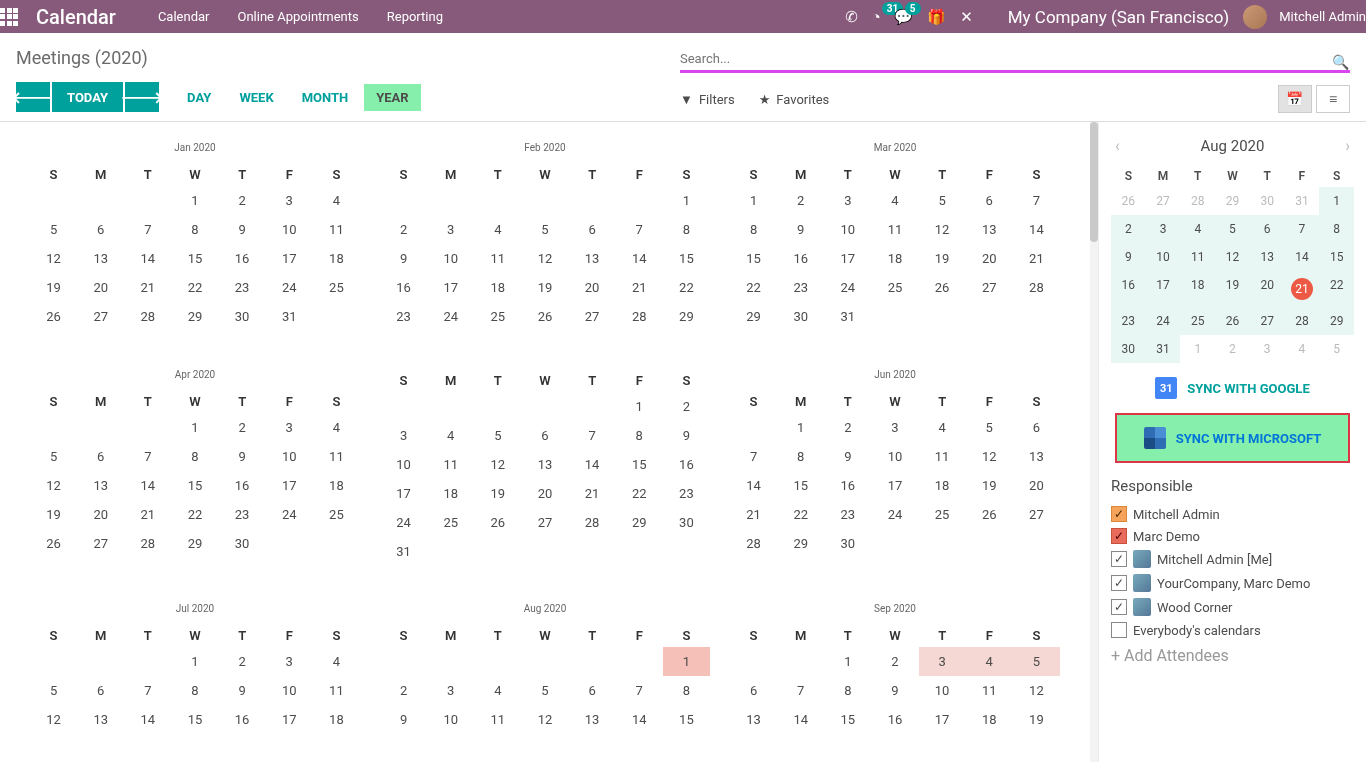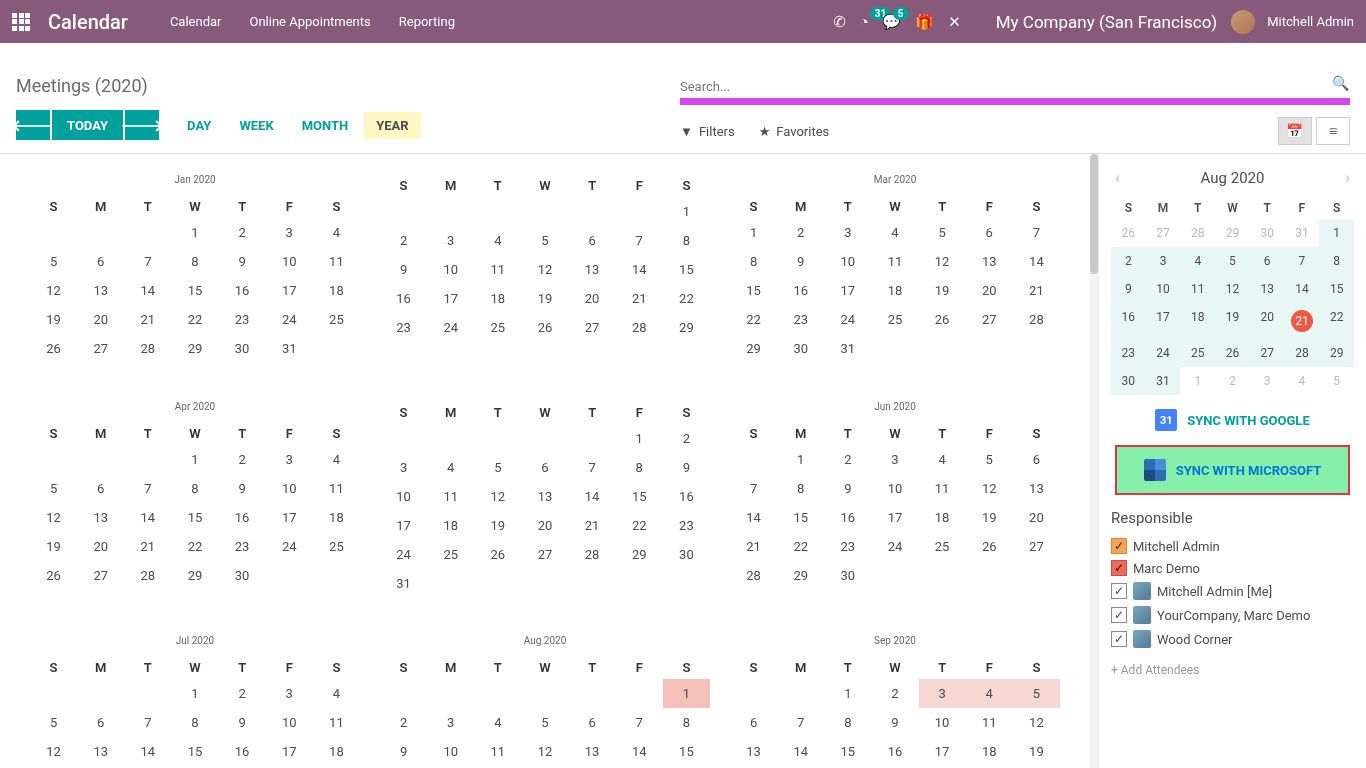--- a/index.html
+++ b/index.html
@@ -1,44 +1,44 @@
 <!DOCTYPE html>
 <html><head>
 <meta charset="utf-8">
 <style>
   * { box-sizing: border-box; margin: 0; padding: 0; font-family: -apple-system, "Segoe UI", Roboto, Arial, sans-serif; }
   body { background: #fff; color: #4c4c4c; font-size: 13px; width: 1366px; height: 768px; overflow: hidden; }
 
-  .navbar { height: 43px; background: #875a7b; color: #fff; display: flex; align-items: center; padding: 0 12px; }
+  .navbar { height: 33px; background: #875a7b; color: #fff; display: flex; align-items: center; padding: 0 0; }
   .nav-left, .nav-right { display: flex; align-items: center; gap: 4px; }
   .nav-left { flex: 1; gap: 18px; }
   .apps-icon { width: 18px; height: 18px; display: grid; grid-template-columns: repeat(3,1fr); grid-template-rows: repeat(3,1fr); gap: 1.5px; cursor: pointer; }
   .apps-icon span { background: #fff; }
   .brand { font-size: 20px; font-weight: 500; margin-right: 20px; }
   .nav-link { color: #fff; font-size: 13px; cursor: pointer; padding: 0 4px; }
   .nav-right { gap: 14px; }
   .nav-icon { color: #fff; font-size: 15px; cursor: pointer; position: relative; }
   .badge { position: absolute; top: -6px; left: 10px; background: #00a09d; color: #fff; border-radius: 8px; font-size: 10px; padding: 1px 5px; font-weight: bold; }
   .company { font-size: 17px; margin-left: 21px; }
   .avatar { width: 24px; height: 24px; border-radius: 50%; background: linear-gradient(135deg,#c97,#a75); margin-right: 6px; }
 
-  .controls { padding: 14px 16px 8px 16px; display: flex; align-items: flex-start; border-bottom: 1px solid #ddd; margin-top: 18px; }
+  .controls { padding: 14px 16px 8px 16px; display: flex; align-items: flex-start; border-bottom: 1px solid #ddd; }
   .controls-left { flex: 1; }
   .page-title { font-size: 18px; color: #6b6b6b; font-weight: 400; margin-bottom: 14px; }
   .btn-row { display: flex; align-items: center; gap: 2px; }
   .btn { height: 30px; border: 1px solid #ccc; background: #fff; cursor: pointer; padding: 0 8px; display: inline-flex; align-items: center; justify-content: center; font-size: 13px; }
   .btn.teal { background: #00a09d; color: #fff; border-color: #00a09d; }
   .btn.teal.arrow { width: 34px; padding: 0; font-size: 16px; font-weight: bold; }
   .btn.today { font-weight: bold; padding: 0 14px; }
   .view-tabs { display: flex; margin-left: 14px; gap: 4px; }
   .view-tab { padding: 6px 12px; color: #00a09d; font-weight: bold; font-size: 13px; cursor: pointer; }
-  .view-tab.active { background: #fef9c3; color: #4c4c4c; }
+  .view-tab.active { background: #86efac; color: #4c4c4c; }
 
   .controls-right { width: 670px; }
-  .search-wrap { display: flex; align-items: flex-start; border-bottom: 7px solid #d946ef; margin-bottom: 12px; }
+  .search-wrap { display: flex; align-items: flex-end; border-bottom: 3px solid #d946ef; margin-bottom: 12px; }
   .search-input { flex: 1; border: none; outline: none; font-size: 13px; padding: 4px 0; color: #666; }
   .search-icon { color: #666; font-size: 14px; cursor: pointer; }
   .filter-row { display: flex; align-items: center; justify-content: space-between; }
   .filter-left { display: flex; gap: 24px; }
   .filter-item { color: #4c4c4c; font-size: 13px; cursor: pointer; display: flex; align-items: center; gap: 6px; }
   .view-switch { display: flex; gap: 4px; }
   .view-btn { width: 34px; height: 28px; border: 1px solid #ccc; display: flex; align-items: center; justify-content: center; cursor: pointer; font-size: 14px; color: #666; }
   .view-btn.active { background: #e2e2e2; }
 
   .main { display: flex; height: calc(768px - 44px - 84px); }
@@ -70,21 +70,21 @@
   .sync.ms { color: #0275d8; background: #86efac; border: 2px solid #dc3545; margin: 0 4px 14px 4px; padding: 12px 0; }
   .gcal-icon { width: 22px; height: 22px; background: #4285f4; color: #fff; font-size: 11px; font-weight: bold; display: flex; align-items: center; justify-content: center; border-radius: 2px; }
   .ms-icon { width: 22px; height: 22px; display: grid; grid-template-columns: 1fr 1fr; grid-template-rows: 1fr 1fr; border-radius: 2px; overflow: hidden; }
   .section-title { font-size: 15px; color: #4c4c4c; margin: 8px 0 8px 0; }
   .chk-row { display: flex; align-items: center; gap: 6px; padding: 3px 0; font-size: 13px; }
   .chk { width: 16px; height: 16px; border: 1px solid #888; position: relative; cursor: pointer; display:inline-flex; align-items:center; justify-content:center; font-size:12px; }
   .chk.orange { background: #f6a35c; border-color: #d88838; color: #4c2a00; }
   .chk.red { background: #e86b5c; border-color: #c8503f; color: #4c0000; }
   .chk.plain { background: #fff; }
   .tiny-avatar { width: 18px; height: 18px; border-radius: 2px; background: linear-gradient(135deg,#7ab,#579); }
-  .add-attendees { color: #999; font-size: 12px; margin-top: 12px; }
+  .add-attendees { color: #999; font-size: 16px; margin-top: 5px; }
   .section-hdr { display:flex; justify-content:space-between; align-items:center; margin-top:14px; }
   .chev { color:#888; font-size:12px; cursor:pointer; }
 </style>
 </head>
 <body>
 
 <div class="navbar">
   <div class="nav-left">
     <div class="apps-icon">
         <span></span>
@@ -209,20 +209,21 @@
         <div class="week-row">
           <div class="day">26</div>
           <div class="day">27</div>
           <div class="day">28</div>
           <div class="day">29</div>
           <div class="day">30</div>
           <div class="day">31</div>
         </div>
       </div>
       <div class="month">
+        <div class="month-title">Feb 2020</div>
         <div class="week-row">
           <div class="dow">S</div>
           <div class="dow">M</div>
           <div class="dow">T</div>
           <div class="dow">W</div>
           <div class="dow">T</div>
           <div class="dow">F</div>
           <div class="dow">S</div>
         </div>
         <div class="week-row">
@@ -705,16 +706,20 @@
         <div class="chk-row">
           <span class="chk plain">✓</span>
           <span class="tiny-avatar"></span>
           <span>YourCompany, Marc Demo</span>
         </div>
         <div class="chk-row">
           <span class="chk plain">✓</span>
           <span class="tiny-avatar"></span>
           <span>Wood Corner</span>
         </div>
+        <div class="chk-row">
+          <span class="chk plain"></span>
+          <span>Everybody's calendars</span>
+        </div>
       </div>
     <div class="add-attendees">+ Add Attendees</div>
   </div>
 </div>
 
 </body></html>

